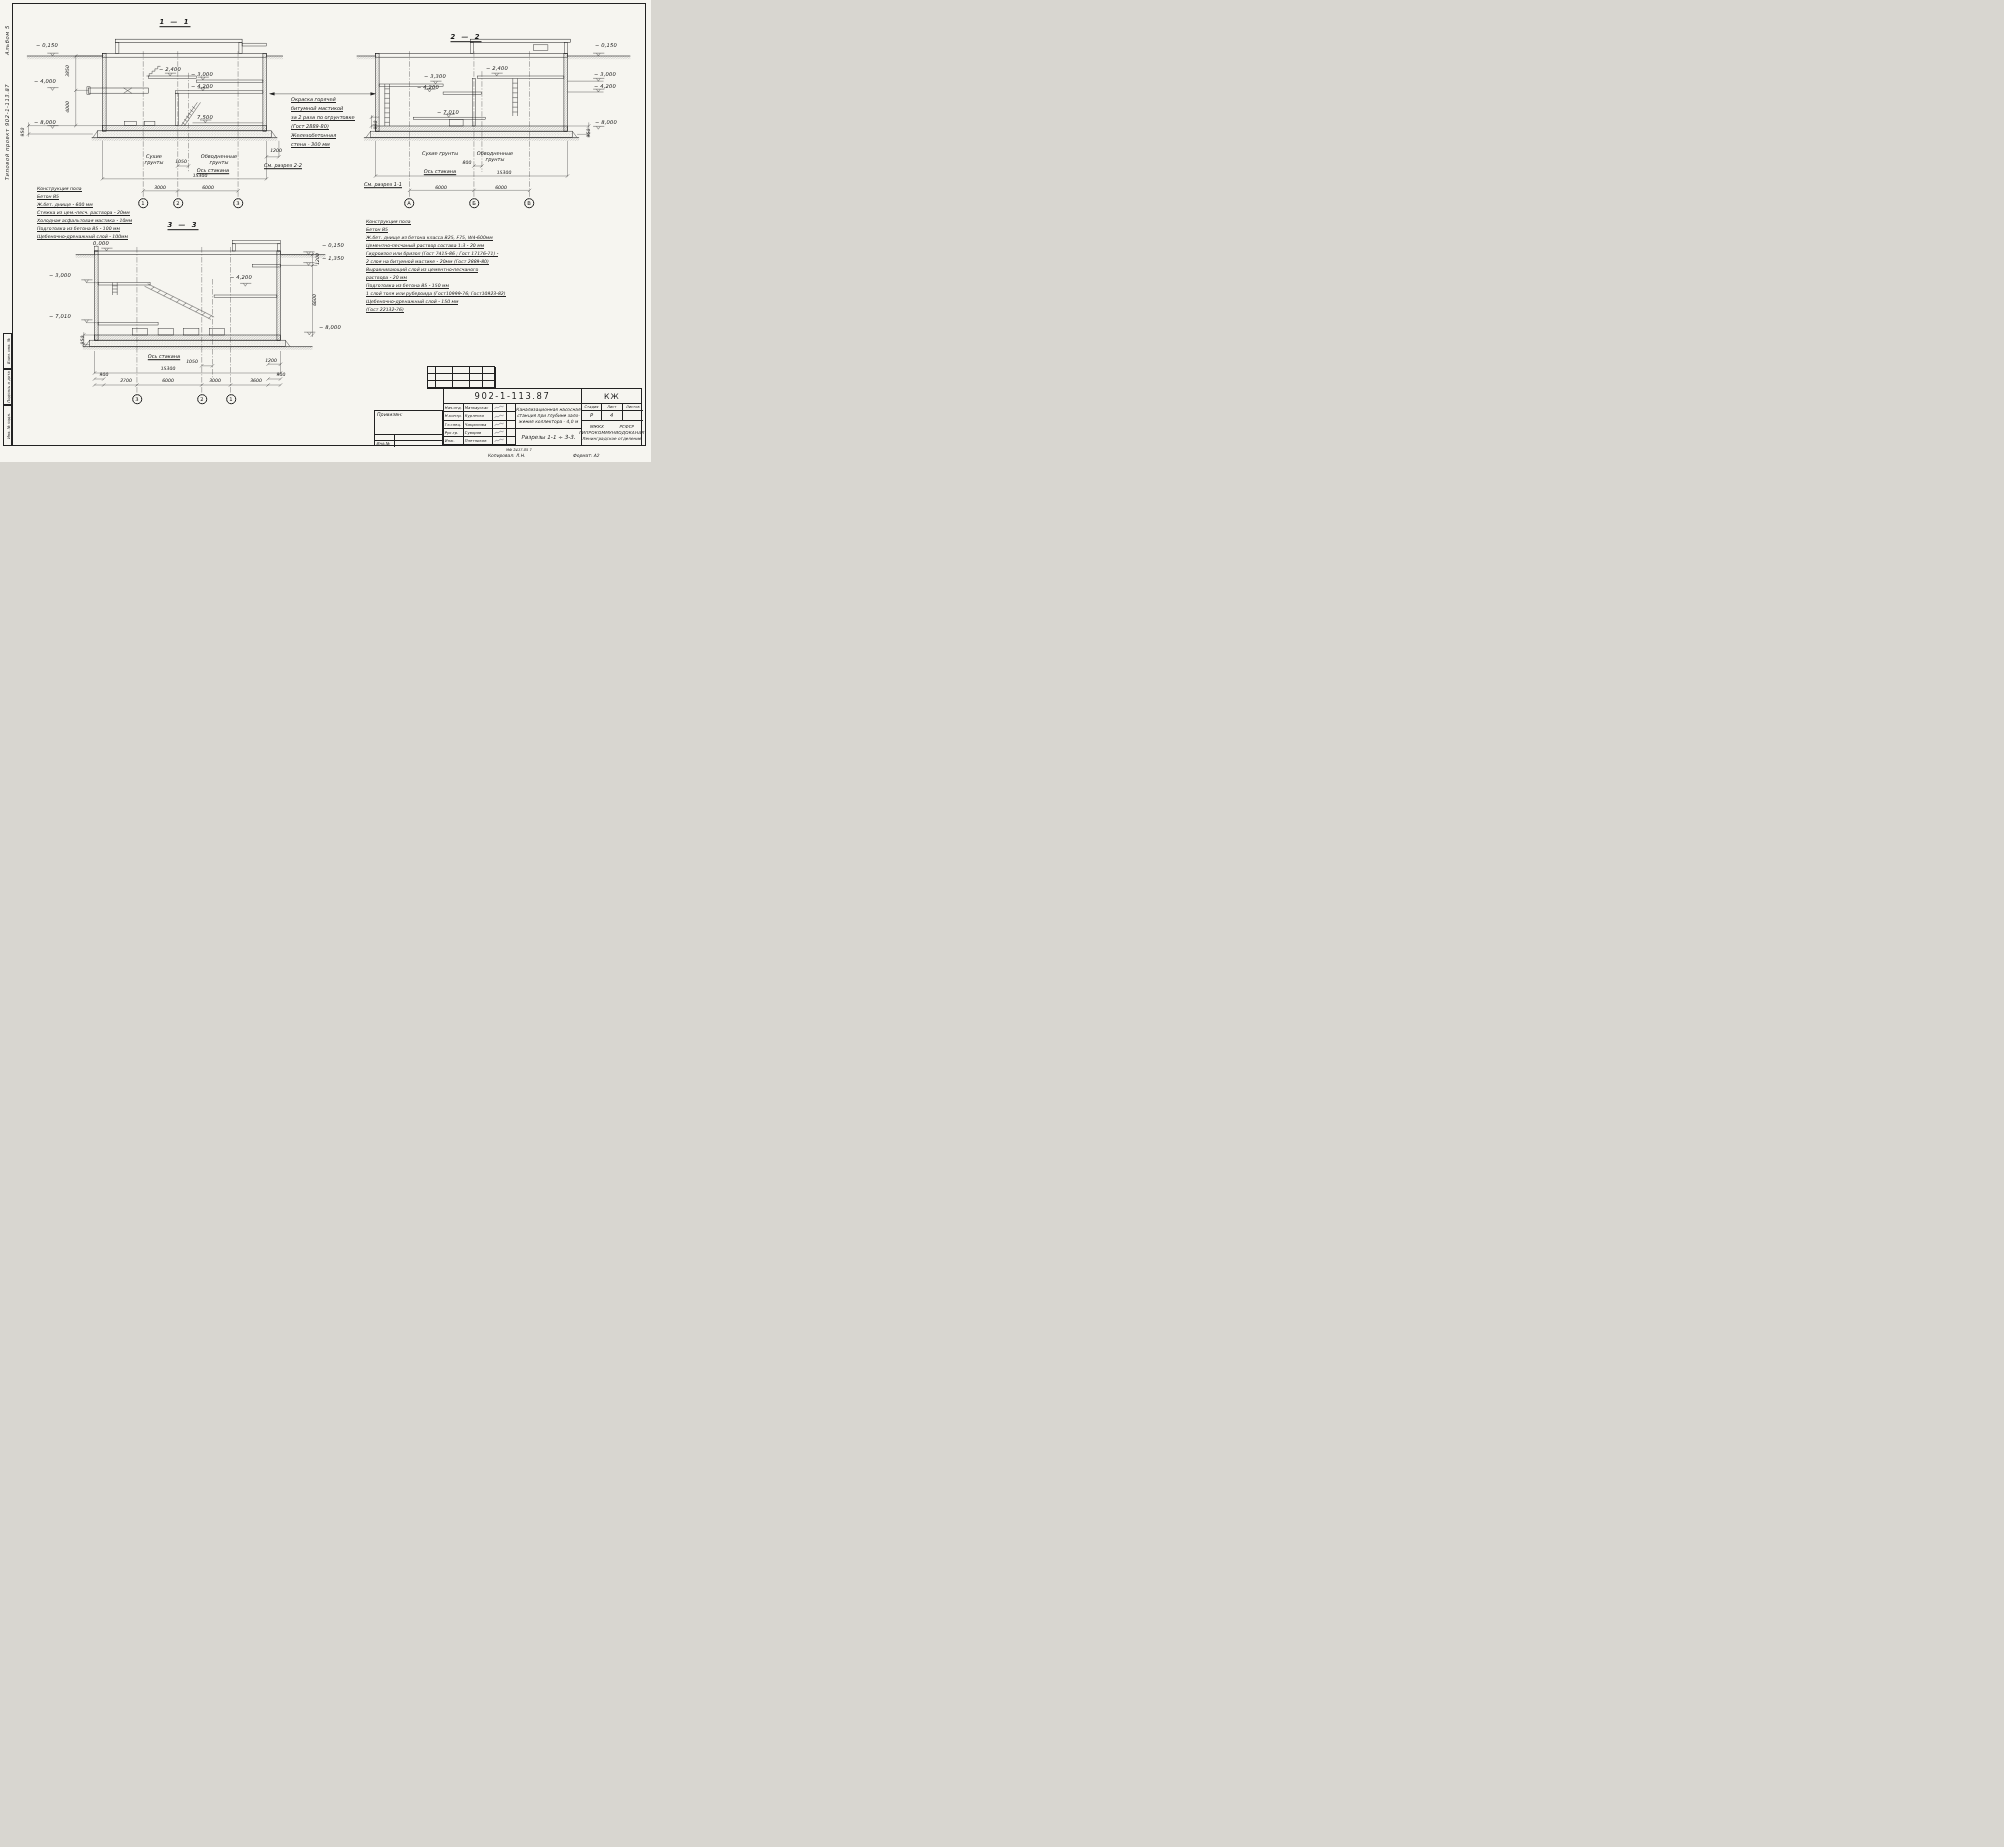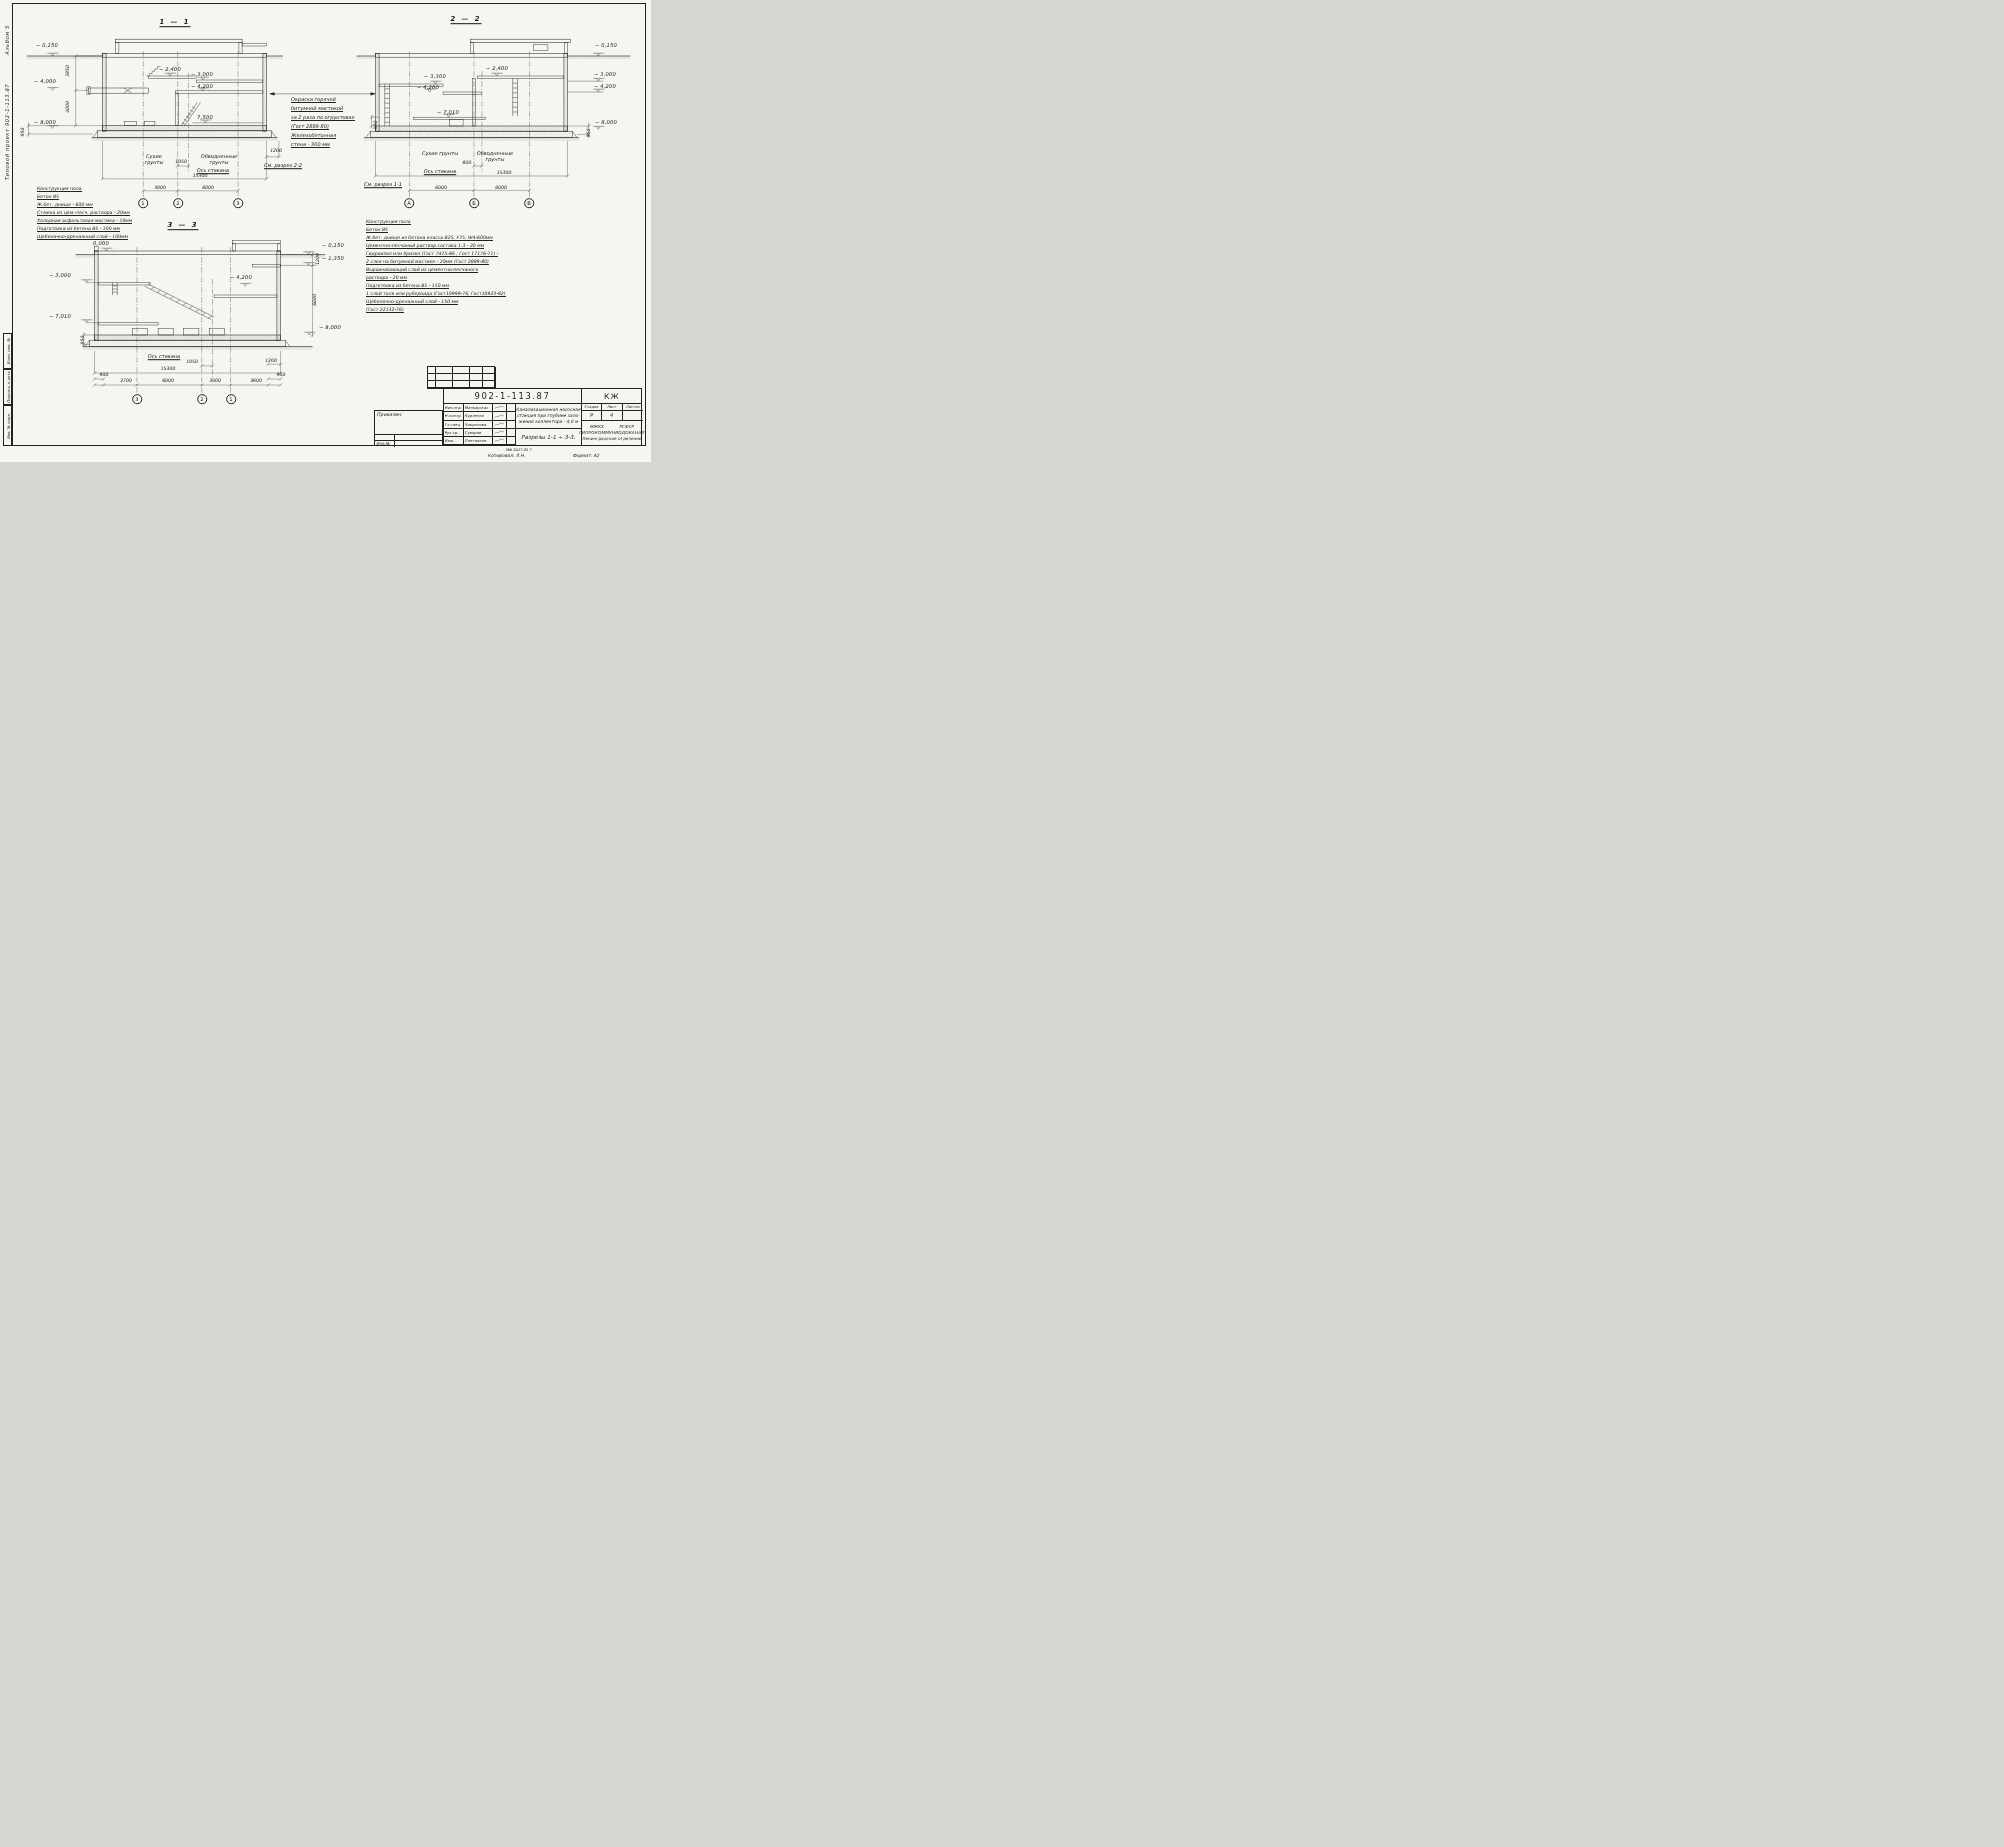--- a/index.html
+++ b/index.html
@@ -364,21 +364,21 @@
 грунты</div>
       <div class="ann labelu" style="left: 213px; top: 171px;">Ось стакана</div>
       <div class="ann dim" style="left: 200px; top: 179px;">15300</div>
       <div class="ann dim" style="left: 276px; top: 154px;">1200</div>
       <div class="ann labelu" style="left: 283px; top: 166px;">См. разрез 2-2</div>
       <div class="ann dim" style="left: 160px; top: 191px;">3000</div>
       <div class="ann dim" style="left: 208px; top: 191px;">6000</div>
       <div class="ann axis" style="left: 143px; top: 203px;">1</div>
       <div class="ann axis" style="left: 178px; top: 203px;">2</div>
       <div class="ann axis" style="left: 238px; top: 203px;">3</div>
-      <div class="ann title" style="left: 466px; top: 20px;">2 — 2</div>
+      <div class="ann title" style="left: 466px; top: 38px;">2 — 2</div>
       <div class="ann elev" style="left: 606px; top: 49px;">− 0,150</div>
       <div class="ann elev" style="left: 605px; top: 78px;">− 3,000</div>
       <div class="ann elev" style="left: 605px; top: 90px;">− 4,200</div>
       <div class="ann elev" style="left: 606px; top: 126px;">− 8,000</div>
       <div class="ann dimv" style="left: 589px; top: 133px;">950</div>
       <div class="ann elev" style="left: 497px; top: 72px;">− 2,400</div>
       <div class="ann elev" style="left: 435px; top: 80px;">− 3,300</div>
       <div class="ann elev" style="left: 428px; top: 91px;">− 4,200</div>
       <div class="ann elev" style="left: 448px; top: 116px;">− 7,010</div>
       <div class="ann dimv" style="left: 376px; top: 125px;">990</div>

